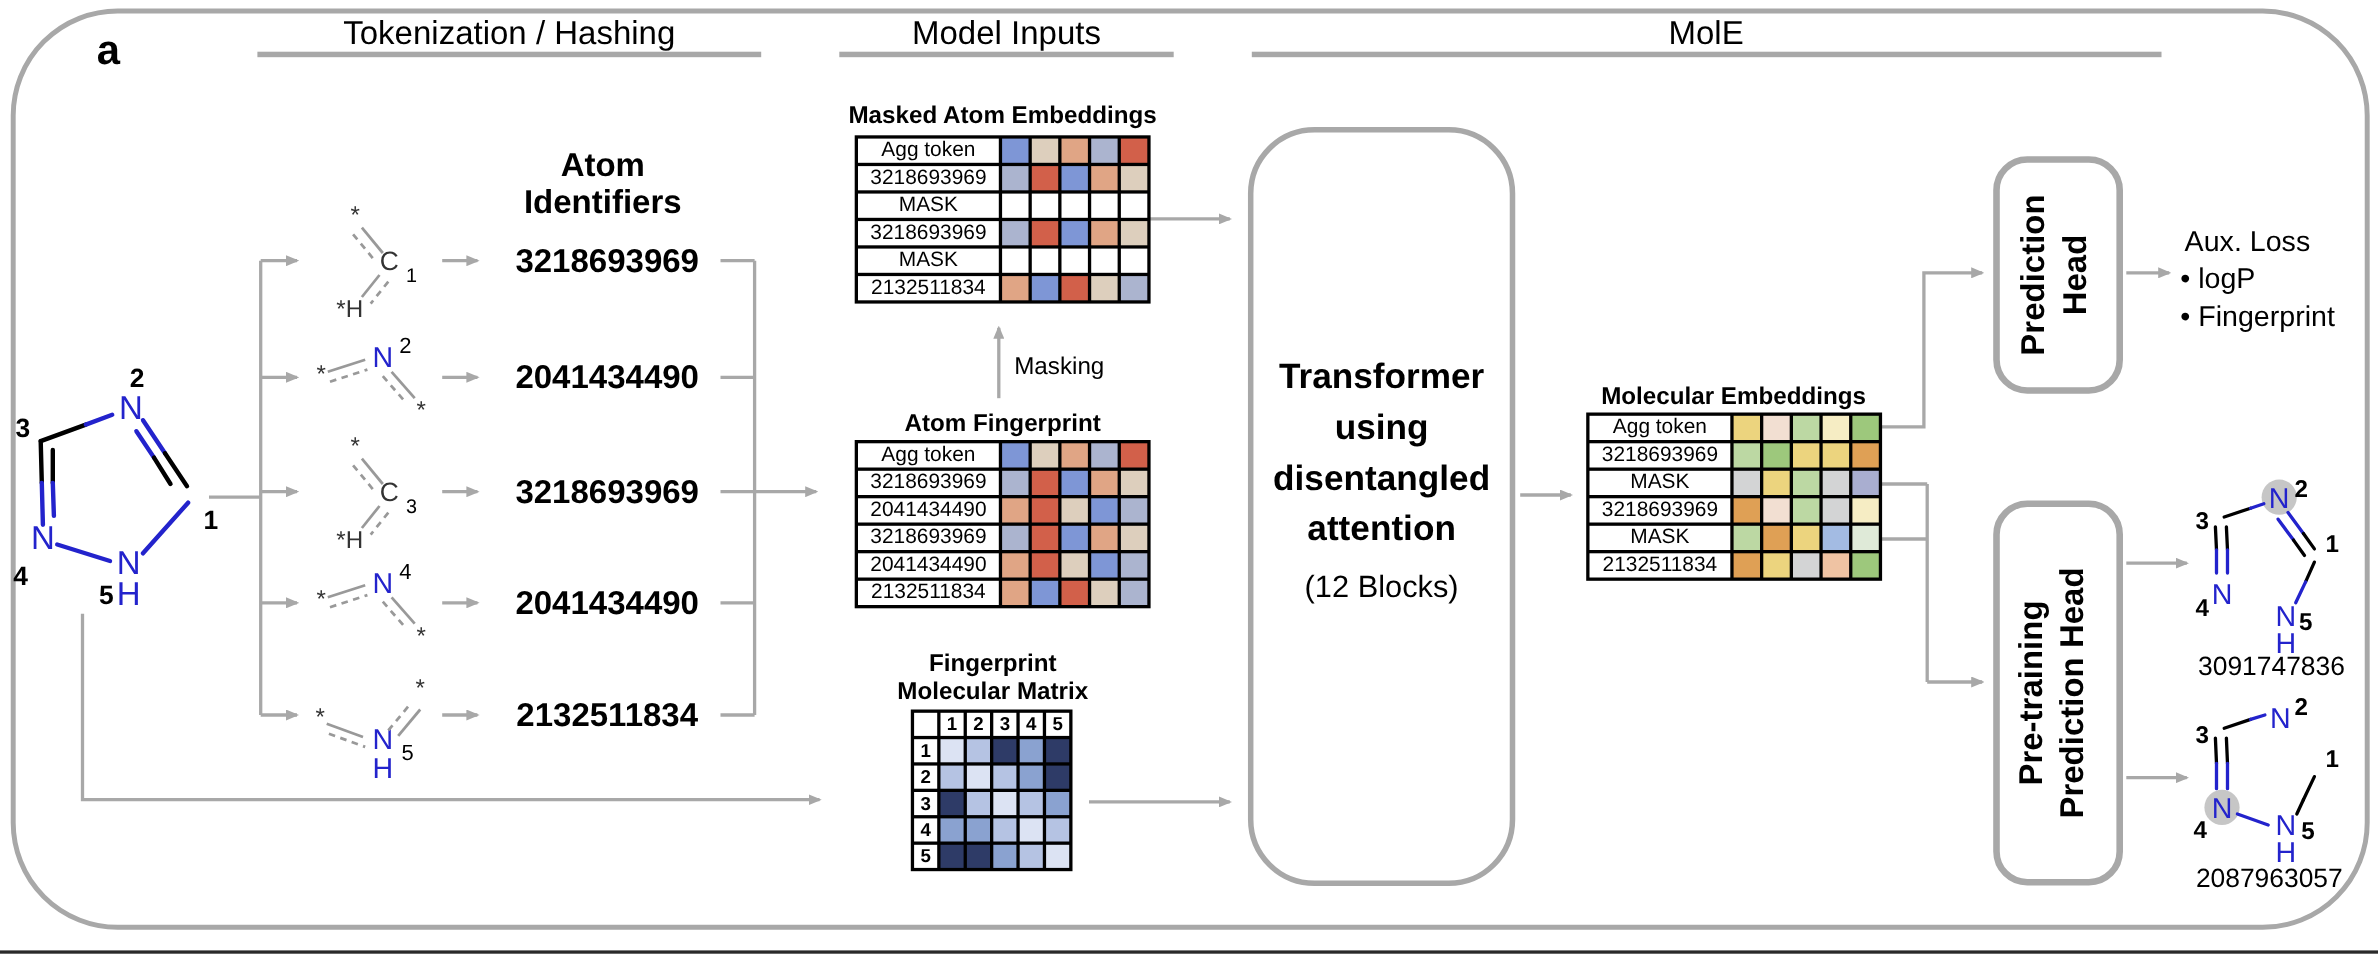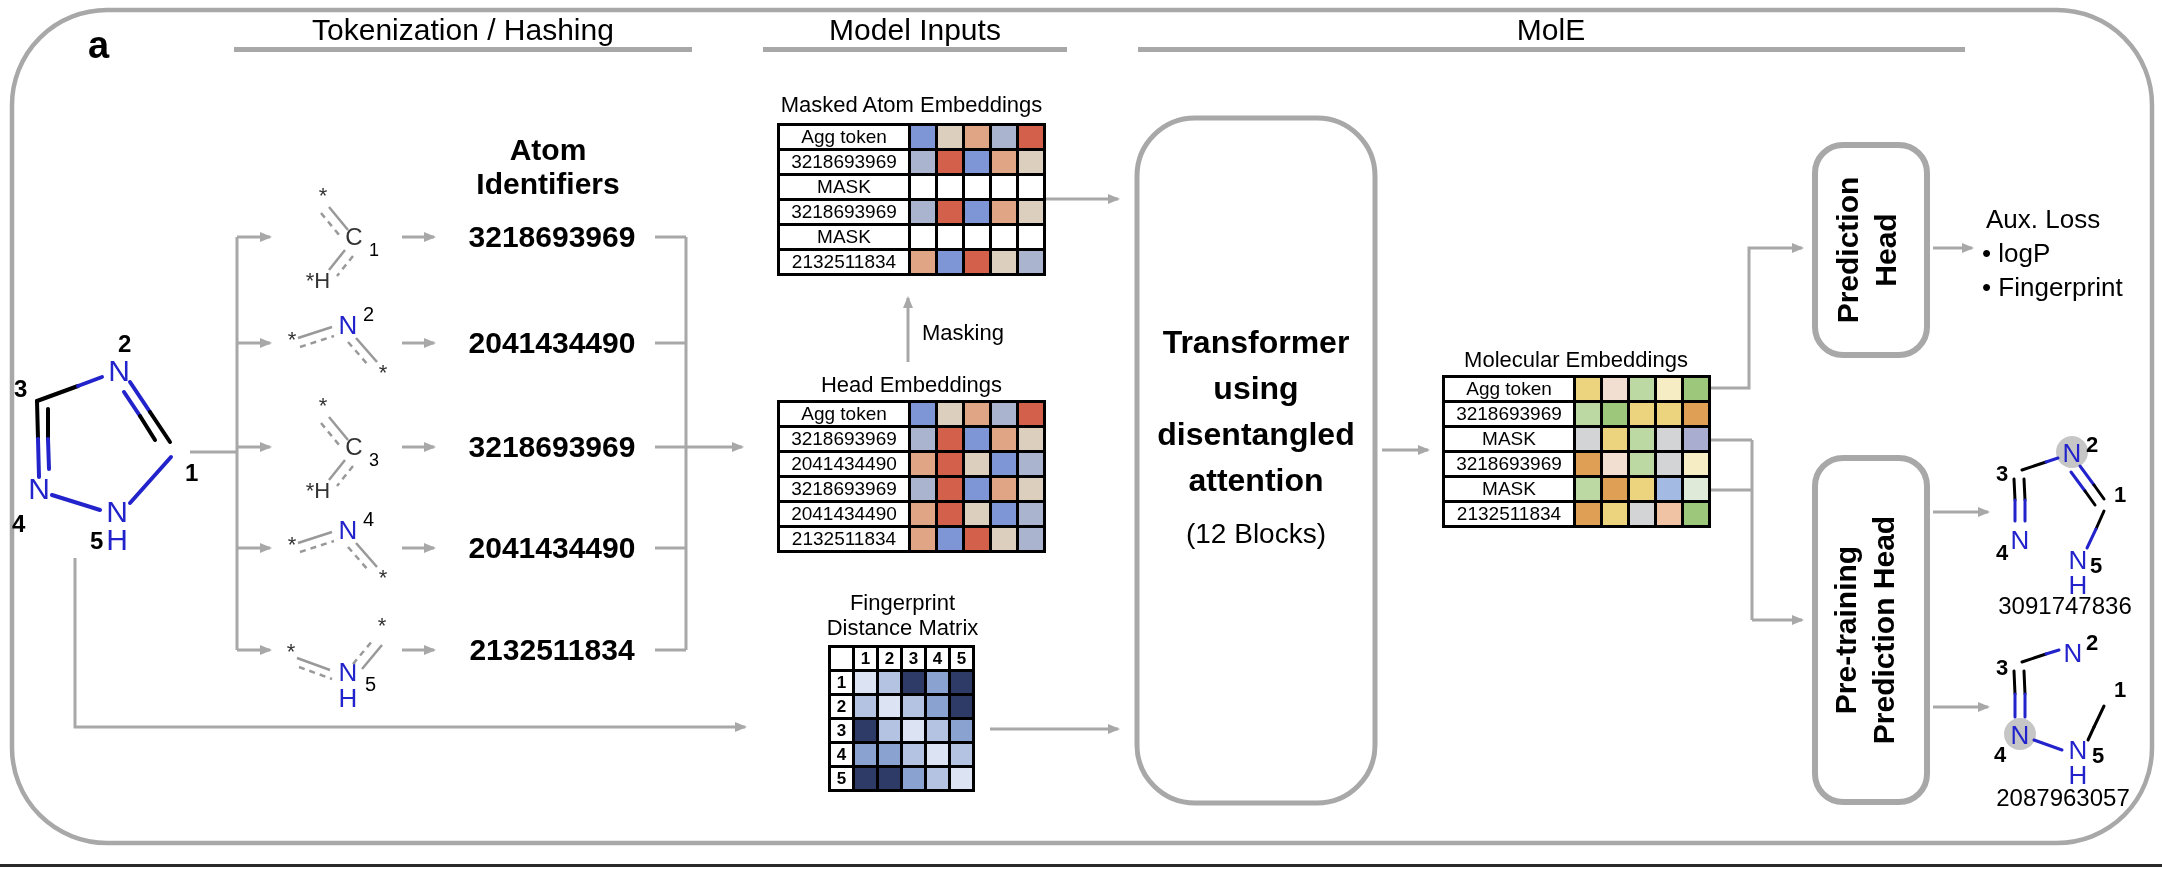--- a/index.html
+++ b/index.html
@@ -1,19 +1,19 @@
 <!DOCTYPE html>
 <html><head>
 <meta charset="utf-8">
 <style>
   html,body{margin:0;padding:0;background:#fff;}
   .canvas{position:relative;width:2162px;height:869px;background:#fff;
           font-family:"Liberation Sans",sans-serif;color:#000;overflow:hidden;}
   .canvas svg{position:absolute;left:0;top:0;}
-  .tbl-title{position:absolute;font-weight:normal;font-size:22px;line-height:25px;text-align:center;}
+  .tbl-title{position:absolute;font-weight:bold;font-size:22px;line-height:25px;text-align:center;}
   .emb-table{position:absolute;display:grid;background:#000;padding:3px;gap:3px;
              grid-template-columns:128px repeat(5,24px);grid-auto-rows:22px;}
   .topo-table{position:absolute;display:grid;background:#000;padding:3px;gap:3px;
              grid-template-columns:repeat(6,21px);grid-auto-rows:21px;}
   .emb-table .lbl{background:#fff;display:flex;align-items:center;justify-content:center;
                   font-size:19px;white-space:nowrap;}
   .emb-table .cell,.topo-table .cell{width:100%;height:100%;}
   .topo-table .hd{background:#fff;display:flex;align-items:center;justify-content:center;
                   font-size:17px;font-weight:bold;}
   svg text{font-family:"Liberation Sans",sans-serif;}
@@ -294,21 +294,21 @@
       <div class="cell" style="background: rgb(255, 255, 255);"></div>
       <div class="cell" style="background: rgb(255, 255, 255);"></div>
       <div class="lbl">2132511834</div>
       <div class="cell" style="background: rgb(224, 165, 133);"></div>
       <div class="cell" style="background: rgb(126, 150, 214);"></div>
       <div class="cell" style="background: rgb(210, 96, 74);"></div>
       <div class="cell" style="background: rgb(221, 207, 189);"></div>
       <div class="cell" style="background: rgb(171, 180, 207);"></div>
     </div>
 
-<div class="tbl-title" style="left:777px;top:372px;width:269px;">Head Embeddings</div>
+<div class="tbl-title" style="left:777px;top:372px;width:269px;">Atom Fingerprint</div>
 <div class="emb-table" style="left:777px;top:400px;" id="atom-table">
       <div class="lbl">Agg token</div>
       <div class="cell" style="background: rgb(126, 150, 214);"></div>
       <div class="cell" style="background: rgb(221, 207, 189);"></div>
       <div class="cell" style="background: rgb(224, 165, 133);"></div>
       <div class="cell" style="background: rgb(171, 180, 207);"></div>
       <div class="cell" style="background: rgb(210, 96, 74);"></div>
       <div class="lbl">3218693969</div>
       <div class="cell" style="background: rgb(171, 180, 207);"></div>
       <div class="cell" style="background: rgb(210, 96, 74);"></div>
@@ -376,21 +376,21 @@
       <div class="lbl">2132511834</div>
       <div class="cell" style="background: rgb(223, 160, 85);"></div>
       <div class="cell" style="background: rgb(236, 212, 126);"></div>
       <div class="cell" style="background: rgb(211, 212, 213);"></div>
       <div class="cell" style="background: rgb(239, 195, 163);"></div>
       <div class="cell" style="background: rgb(157, 200, 124);"></div>
     </div>
 
 <div class="tbl-title" style="left:790px;top:590px;width:225px;">
   <div>Fingerprint</div>
-  <div>Distance Matrix</div>
+  <div>Molecular Matrix</div>
 </div>
 <div class="topo-table" style="left:828px;top:645px;" id="topo-table">
       <div class="hd"></div>
       <div class="hd">1</div>
       <div class="hd">2</div>
       <div class="hd">3</div>
       <div class="hd">4</div>
       <div class="hd">5</div>
       <div class="hd">1</div>
       <div class="cell" style="background: rgb(220, 227, 243);"></div>

